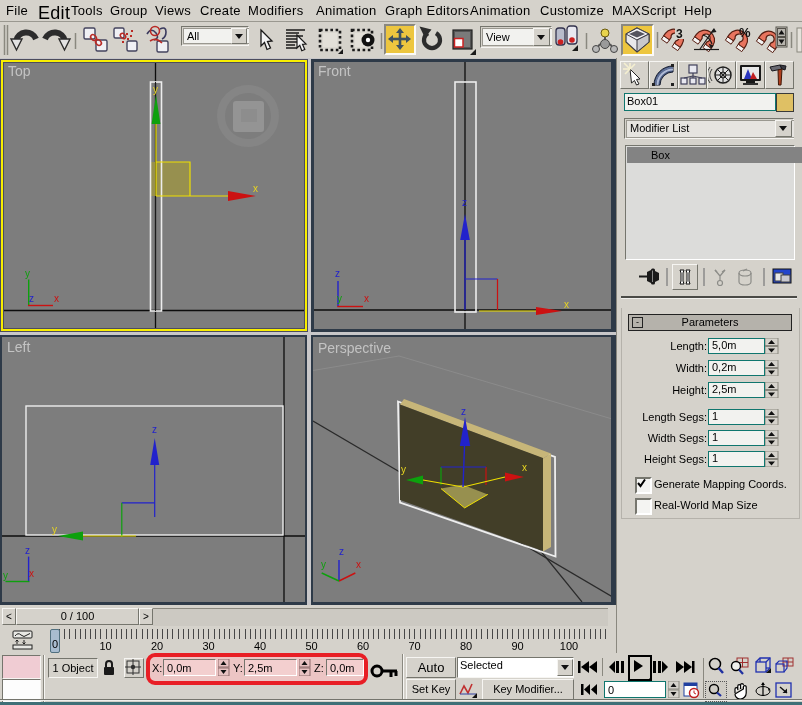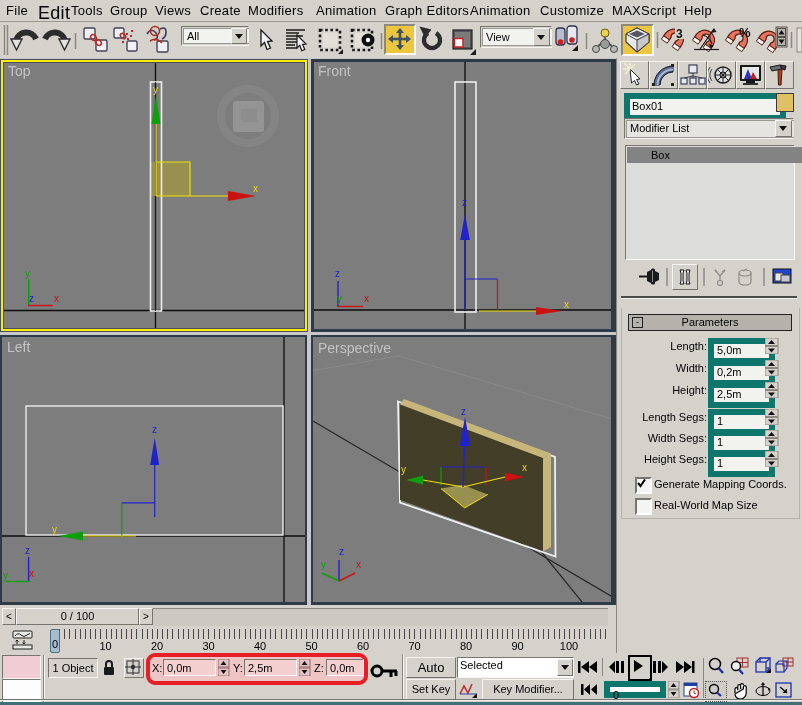--- a/index.html
+++ b/index.html
@@ -3,21 +3,21 @@
 <meta charset="utf-8">
 <style>
 html,body{margin:0;padding:0;}
 body{width:802px;height:705px;position:relative;overflow:hidden;
  font-family:"Liberation Sans",sans-serif;background:#d5d2cb;}
 .abs{position:absolute;}
 .raised{background:#d5d2cb;border-top:1px solid #f6f5f2;border-left:1px solid #f6f5f2;
  border-bottom:1px solid #75756d;border-right:1px solid #75756d;}
 .sunken{background:#d5d2cb;border-top:1px solid #75756d;border-left:1px solid #75756d;
  border-bottom:1px solid #f6f5f2;border-right:1px solid #f6f5f2;}
-.fld{background:#f2f2ef;border:6px solid #0f766e;color:#000;font-size:11px;line-height:13px;}
+.fld{background:#f2f2ef;border:1px solid #0f766e;color:#000;font-size:11px;line-height:13px;}
 .vp{position:absolute;background:#7d7d7d;}
 .vplabel{position:absolute;color:#c3c3c3;font-size:14px;}
 .txt{color:#000;font-size:11px;}
 svg{display:block;}
 </style>
 </head>
 <body>
 
 <div class="abs" id="menubar" style="left:0;top:0;width:802px;height:21px;background:#d5d2cb;border-bottom:1px solid #9a9890;">
 <div class="abs" style="top:3px;left:6px;font-size:13px;letter-spacing:0.3px;">File</div>

